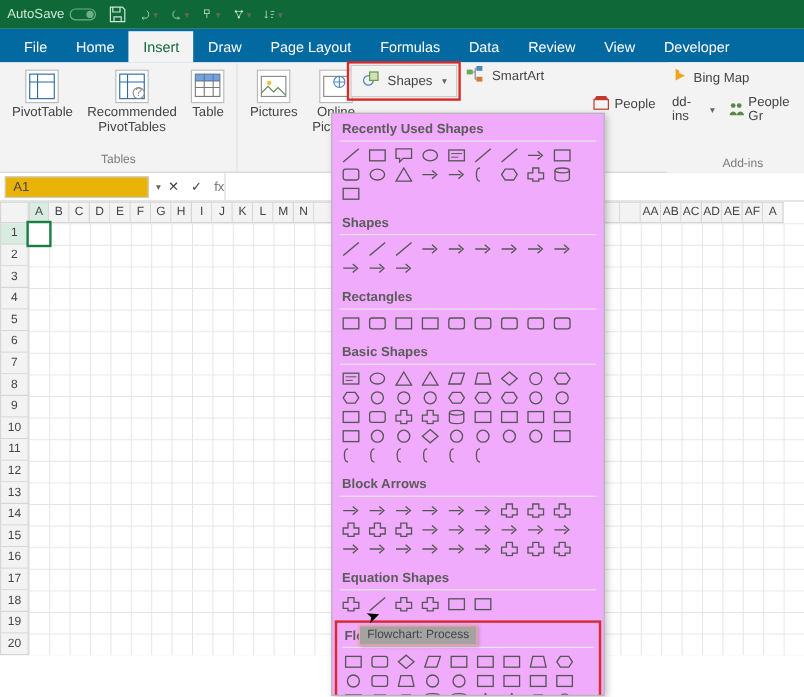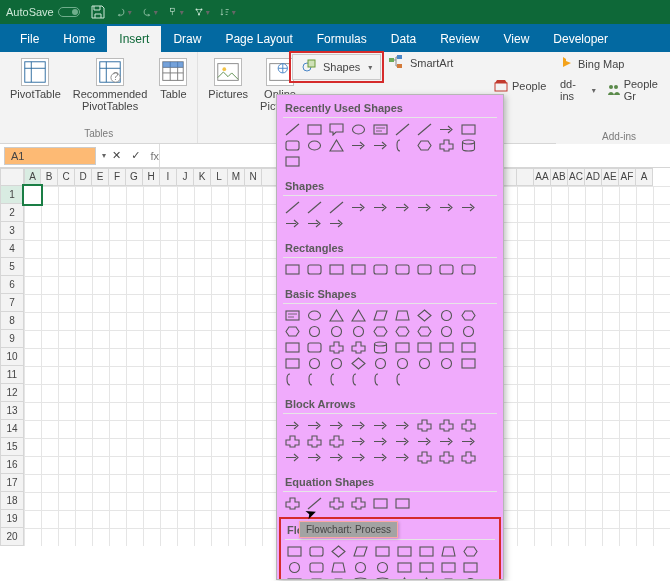--- a/index.html
+++ b/index.html
@@ -21,21 +21,21 @@
 .bigicon{width:28px;height:28px;background:#fff;border:1px solid #bbb;display:flex;align-items:center;justify-content:center;position:relative}
 .grouplabel{color:#7a7a7a;font-size:10px;margin-top:auto;padding-bottom:2px}
 .shapes-link{position:absolute;top:2px;left:292px;display:flex;align-items:center;border:1px solid #c9c9c9;padding:3px 8px;gap:6px;background:#f3f3f3;cursor:pointer}
 .shapes-link.hl{outline:2px solid #d52b2b;outline-offset:1px}
 .smartart{position:absolute;top:2px;left:388px;display:flex;align-items:center;gap:6px;cursor:pointer}
 .store{position:absolute;top:26px;left:494px;display:flex;align-items:center;gap:4px;color:#444}
 .rightrib{position:absolute;right:0;top:0;height:92px;width:114px;background:#f3f3f3;padding:4px 4px 2px}
 .chev{font-size:8px;color:#666;margin-left:2px}
 .addins{position:absolute;bottom:2px;right:34px;color:#7a7a7a;font-size:10px}
 .namebox{height:24px;border-bottom:1px solid #d6d6d6;display:flex;align-items:center}
-.namebox .nb{width:92px;border:1px solid #ccc;margin:16px 4px;padding:2px 6px;font-size:11px;background:#fdba74}
+.namebox .nb{width:120px;border:1px solid #ccc;margin:16px 4px;padding:2px 6px;font-size:11px;background:#eab308}
 .namebox .fxgroup{display:flex;align-items:center;gap:10px;color:#bbb;margin-left:6px}
 .fxbar{flex:1;border-left:1px solid #ddd;height:100%}
 .sheet{position:relative}
 .colhdr{display:flex;margin-left:24px;height:18px}
 .colhdr .ch{width:17px;border:1px solid #d6d6d6;border-left:none;background:#f3f3f3;text-align:center;font-size:10px;line-height:16px}
 .colhdr .ch:first-child{border-left:1px solid #d6d6d6}
 .colhdr .ch.sel{background:#d9ece2}
 .corner{position:absolute;left:0;top:0;width:24px;height:18px;border:1px solid #d6d6d6;background:#f3f3f3}
 .rows{}
 .row{display:flex;height:18px}

